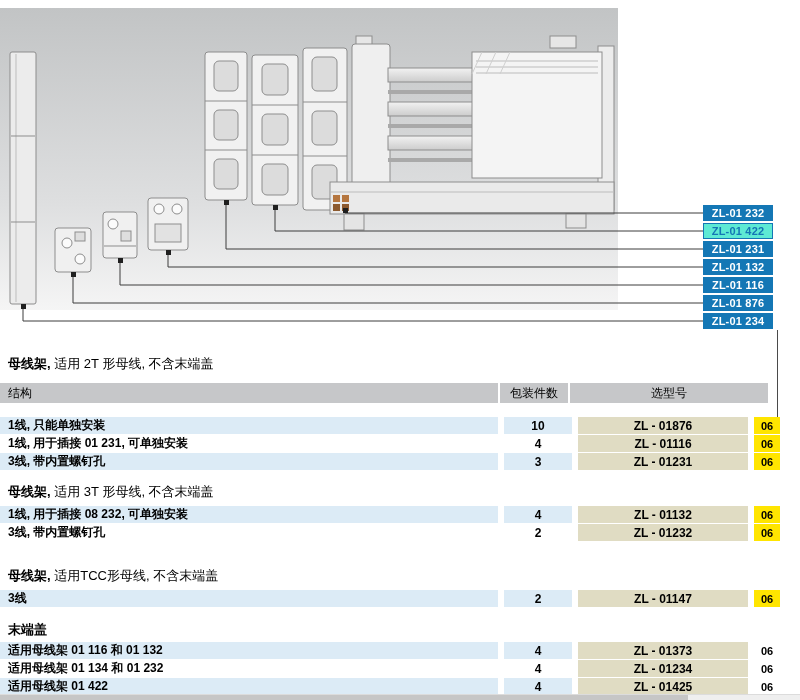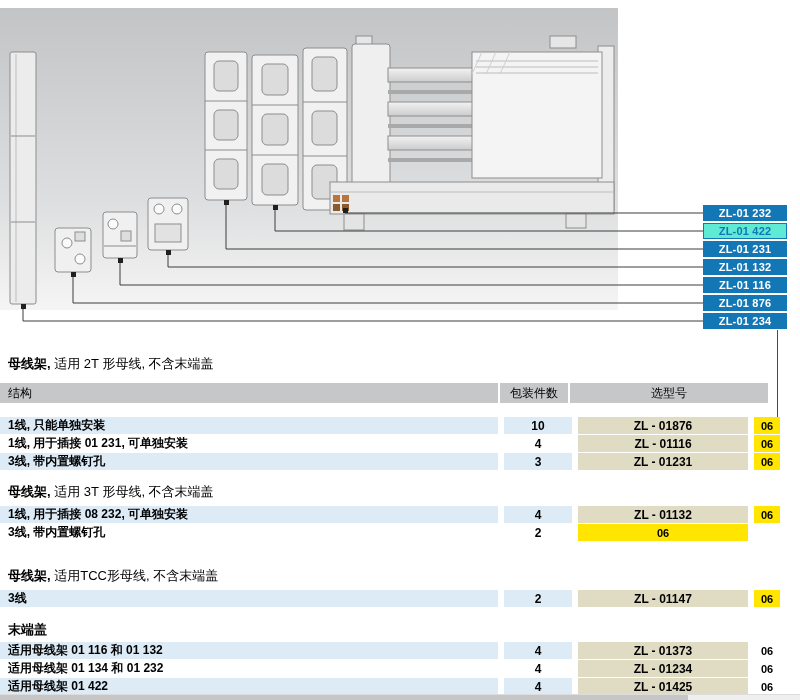--- a/index.html
+++ b/index.html
@@ -6,21 +6,21 @@
   html,body { width:800px; height:700px; background:#fff; }
   body { font-family:"Liberation Sans","DejaVu Sans",sans-serif; color:#000; }
   .page { position:relative; width:800px; height:700px; overflow:hidden; background:#fff; }
 
   
   .top-area { position:absolute; top:0; left:0; width:800px; height:345px; }
   .top-area svg { position:absolute; top:0; left:0; }
 
   
   .callouts { position:absolute; top:205px; left:703px; width:84px; }
-  .callout { width:84px; height:16px; margin-bottom:2px; background:var(--accent,#1477b5);
+  .callout { width:70px; height:16px; margin-bottom:2px; background:var(--accent,#1477b5);
              color:#fff; font-size:11px; font-weight:bold; display:flex; align-items:center;
              justify-content:center; letter-spacing:.2px; }
   .callout.highlighted { background:#5eead4; color:var(--accent,#1477b5);
              border:1px solid var(--accent,#1477b5); }
 
   .connector { position:absolute; left:777px; top:330px; width:1px; height:88px; background:#4a4a4a; }
 
   
   .header-row { position:absolute; top:383px; left:0; height:20px; display:grid;
                 grid-template-columns:498px 68px 170px 26px; column-gap:2px; }
@@ -221,20 +221,21 @@
         <div class="rows">
           <div class="row shaded">
             <div class="cell struct">1线, 用于插接 08 232, 可单独安装</div>
             <div class="cell qty">4</div>
             <div class="cell model">ZL - 01132</div>
             <div class="cell badge yellow">06</div>
           </div>
           <div class="row">
             <div class="cell struct">3线, 带内置螺钉孔</div>
             <div class="cell qty">2</div>
+            <div class="cell model">ZL - 01232</div>
             <div class="cell badge yellow">06</div>
           </div>
         </div>
       </div>
       <div class="section sec2">
         <div class="sec-title"><span class="tb">母线架,</span><span> 适用TCC形母线, 不含末端盖</span></div>
         <div class="rows">
           <div class="row shaded">
             <div class="cell struct">3线</div>
             <div class="cell qty">2</div>

